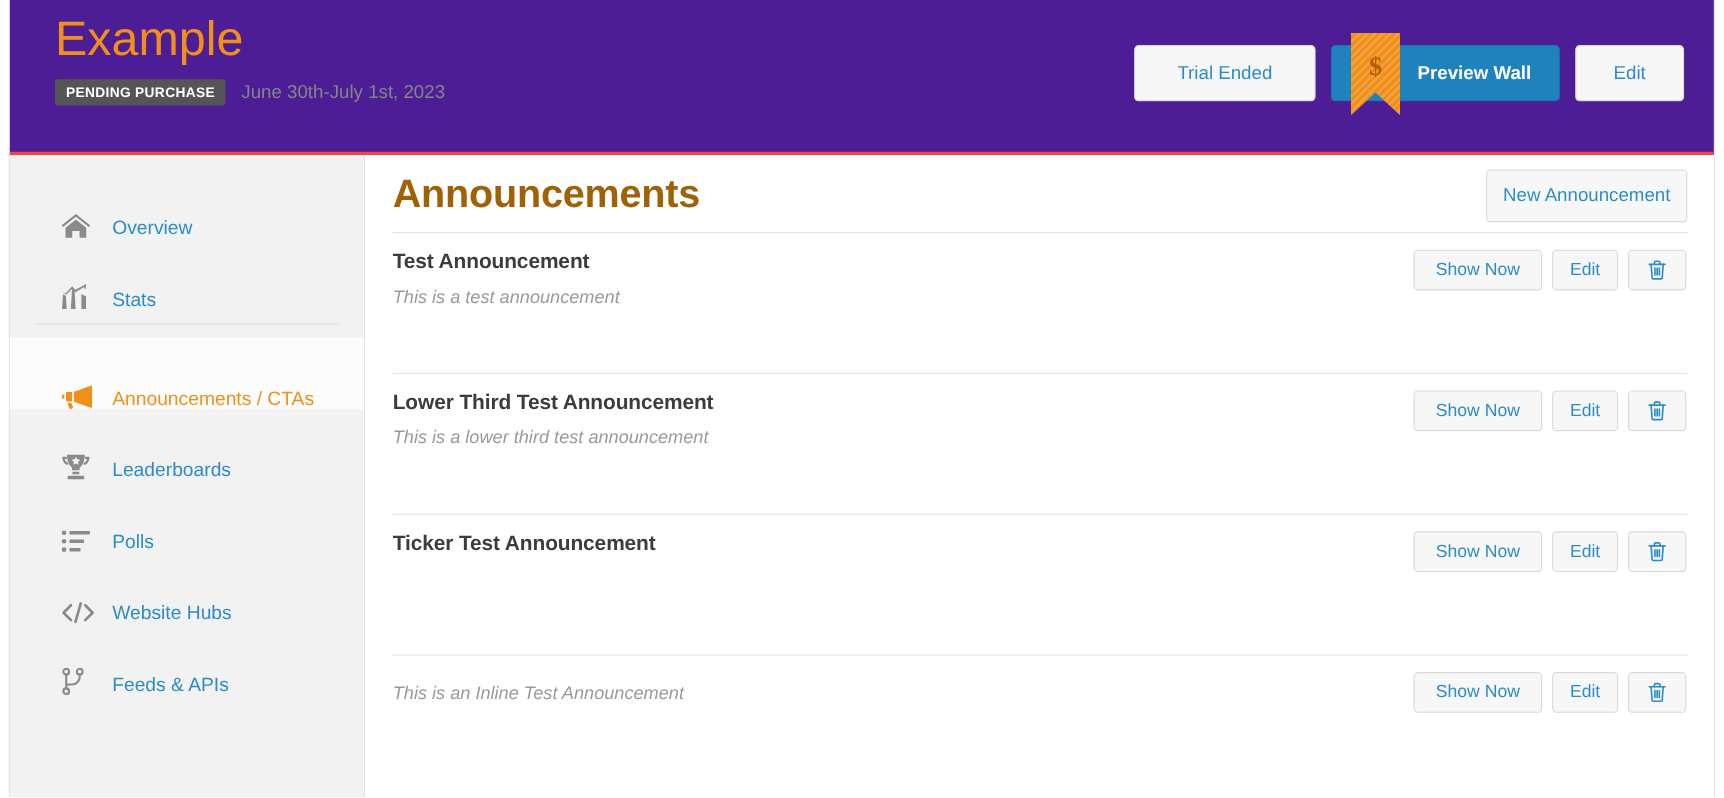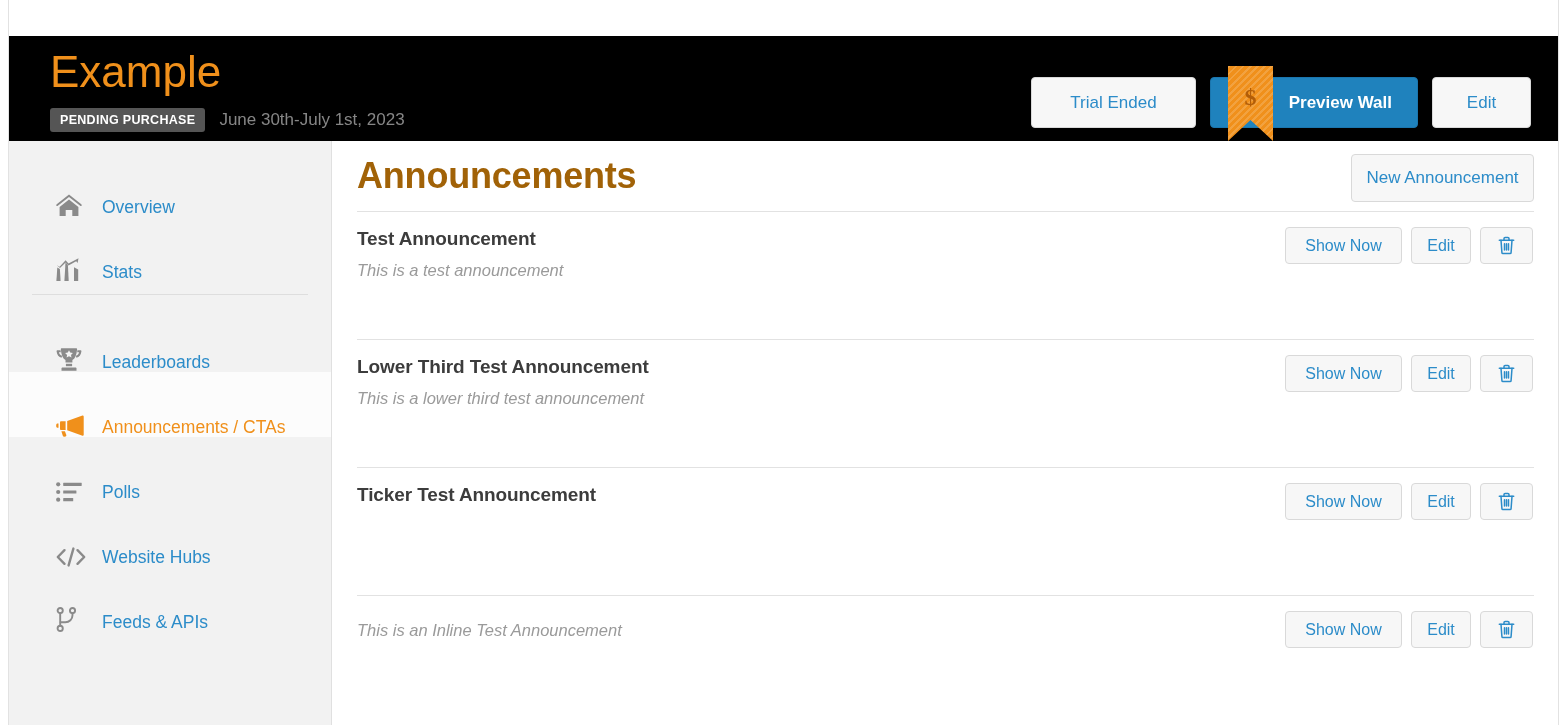--- a/index.html
+++ b/index.html
@@ -32,23 +32,22 @@
     width: 1px;
     background: #e2e2e2;
   }
 
   
   .header {
     position: absolute;
     left: 9px; top: 0;
     width: 1549px;
     height: 141px;
-    background: #000000;
+    background: #4c1d95;
     border-bottom: 3px solid #ef4444;
-    margin-top: 36px;
   }
 
   .brand-block {
     position: absolute;
     left: 41px;
     top: 10px;
   }
 
   .brand-title {
     font-size: 44px;
@@ -397,43 +396,43 @@
             <path d="M9.5 4.3 8.4 23h4.3L11.9 6.9 9.5 4.3z"></path>
             <path d="M18 9.2v13.8h4.2V11.5L18 9.2z"></path>
             <path d="M.9 7.3 3.6 8.8 9.6 2.3l2.9 3.2 10-5.3-.9 4.9-1.4-1.9-7.7 4.4-2.9-3.2L4 9.9.9 7.3z"></path>
           </svg>
         </span>
         <span class="nav-label">Stats</span>
       </div>
 
       <div class="nav-sep"></div>
 
+      <div class="nav-item active">
+        <span class="nav-icon">
+          <svg width="28" height="22" viewBox="0 0 28 22" fill="currentColor">
+            <path d="M26.5 0.6 11.2 6.1v9.1l15.3 5.5c.6.2 1.2-.2 1.2-.8V1.4c0-.6-.6-1-1.2-.8z"></path>
+            <path d="M9.6 6.3H5.2C4.5 6.3 4 6.8 4 7.4v6.5c0 .6.5 1.1 1.2 1.1h4.4V6.3z"></path>
+            <path d="M1.6 8.6C.8 8.6.2 9.3.2 10.1v1.1c0 .8.6 1.5 1.4 1.5h.9V8.6h-.9z"></path>
+            <path d="M5.4 16.2 6.9 21c.2.6.8.9 1.4.8l1.3-.4c.6-.2.9-.8.7-1.4l-1.4-3.8H5.4z"></path>
+          </svg>
+        </span>
+        <span class="nav-label">Announcements / CTAs</span>
+      </div>
+
       <div class="nav-item">
         <span class="nav-icon">
           <svg width="26" height="25" viewBox="0 0 26 25" fill="currentColor">
             <path d="M20.2 1.3H5.8C5.2 1.3 4.7 1.8 4.8 2.4c.5 5.6 2.2 9.2 4.7 10.6v2.5h6.9V13c2.5-1.4 4.2-5 4.7-10.6.1-.6-.4-1.1-.9-1.1zM13 3.2l1.2 2.4 2.7.4-1.9 1.9.5 2.7L13 9.3l-2.4 1.3.5-2.7-2-1.9 2.7-.4L13 3.2z"></path>
             <path d="M4.6 3.3H1.5c-.6 0-1 .5-.9 1.1.4 3.4 2.2 5.7 5 6.4l.5-2c-1.7-.5-2.8-1.9-3.2-3.5h1.9l-.2-2z"></path>
             <path d="M24.5 3.3h-3.1l-.2 2h1.9c-.4 1.6-1.5 3-3.2 3.5l.5 2c2.8-.7 4.6-3 5-6.4.1-.6-.3-1.1-.9-1.1z"></path>
             <path d="M9.9 16.8h6.2v2.4H9.9z"></path>
             <path d="M6.6 20.4h12.8c.6 0 1.1.5 1.1 1.1v2.2H5.5v-2.2c0-.6.5-1.1 1.1-1.1z"></path>
           </svg>
         </span>
         <span class="nav-label">Leaderboards</span>
-      </div>
-
-      <div class="nav-item active">
-        <span class="nav-icon">
-          <svg width="28" height="22" viewBox="0 0 28 22" fill="currentColor">
-            <path d="M26.5 0.6 11.2 6.1v9.1l15.3 5.5c.6.2 1.2-.2 1.2-.8V1.4c0-.6-.6-1-1.2-.8z"></path>
-            <path d="M9.6 6.3H5.2C4.5 6.3 4 6.8 4 7.4v6.5c0 .6.5 1.1 1.2 1.1h4.4V6.3z"></path>
-            <path d="M1.6 8.6C.8 8.6.2 9.3.2 10.1v1.1c0 .8.6 1.5 1.4 1.5h.9V8.6h-.9z"></path>
-            <path d="M5.4 16.2 6.9 21c.2.6.8.9 1.4.8l1.3-.4c.6-.2.9-.8.7-1.4l-1.4-3.8H5.4z"></path>
-          </svg>
-        </span>
-        <span class="nav-label">Announcements / CTAs</span>
       </div>
 
       <div class="nav-item">
         <span class="nav-icon">
           <svg width="26" height="20" viewBox="0 0 26 20" fill="currentColor">
             <circle cx="2.2" cy="2.3" r="2.1"></circle>
             <circle cx="2.2" cy="10" r="2.1"></circle>
             <circle cx="2.2" cy="17.7" r="2.1"></circle>
             <rect x="7.2" y="0.7" width="18.5" height="3.2" rx="0.4"></rect>
             <rect x="7.2" y="8.4" width="13.2" height="3.2" rx="0.4"></rect>

